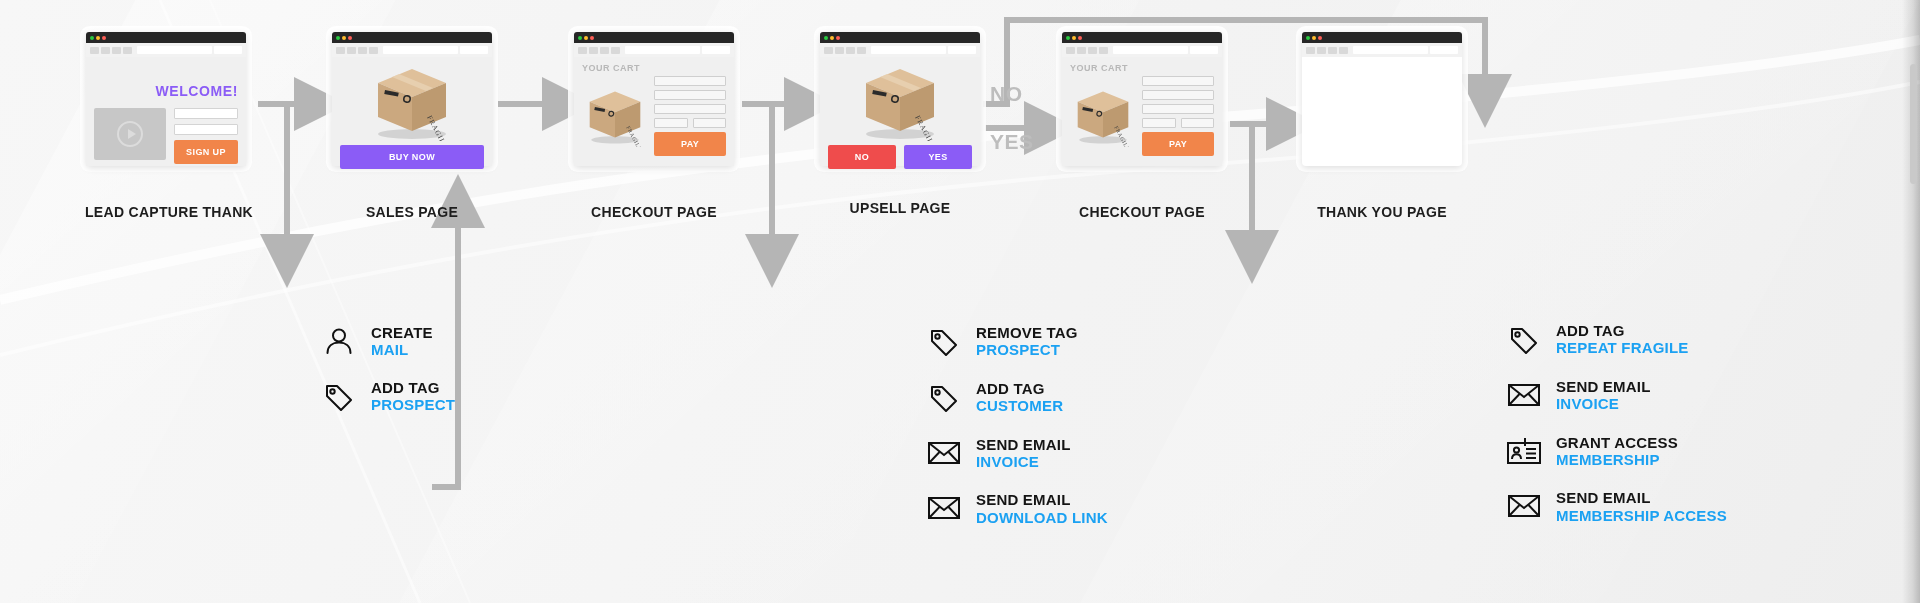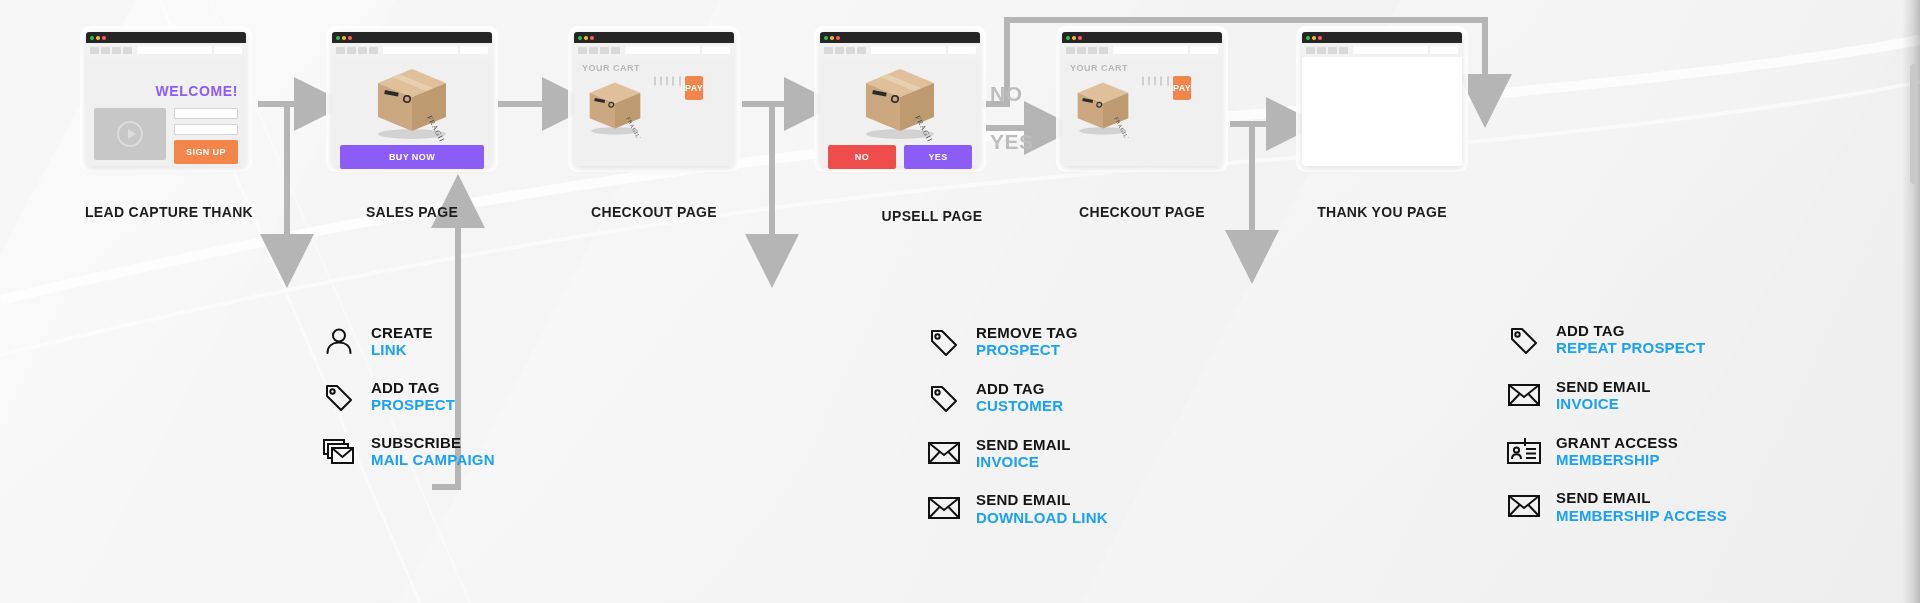--- a/index.html
+++ b/index.html
@@ -97,21 +97,21 @@
 
   
   .boxwrap { display:flex; justify-content:center; align-items:center; }
 
   
   .cart-title {
     font-size:9px; font-weight:700; color:#b8b8b8; letter-spacing:.5px; margin-bottom:3px;
   }
   .cart-row { display:flex; gap:6px; }
   .cart-left { width:66px; display:flex; align-items:center; justify-content:center; }
-  .cart-right { flex:1; display:flex; flex-direction:row; gap:4px; }
+  .cart-right { flex:1; display:flex; flex-direction:column; gap:4px; }
   .fld-sm { height:10px; background:#f7f7f7; border:1px solid #cfcfcf; border-radius:1px; }
   .fld-pair { display:flex; gap:5px; }
   .fld-pair .fld-sm { flex:1; }
 
   
   .congrats {
     text-align:center; font-size:11px; font-weight:700; color:#b5b5b5;
     letter-spacing:.4px; margin-top:4px;
   }
   .check-circle {
@@ -310,21 +310,21 @@
           <circle cx="38" cy="36" r="3.2" fill="none" stroke="#2b2b2b" stroke-width="1.6" transform="rotate(11 38 36)"></circle>
           <text x="58" y="54" font-family="Liberation Serif, serif" font-size="7" fill="#3a3a3a" transform="rotate(62 58 54)" letter-spacing="1">FRAGILE</text>
         </svg>
       </div>
       <div style="display:flex; gap:8px; margin-top:4px;">
         <div class="btn btn-red" style="flex:1;">NO</div>
         <div class="btn btn-green" style="flex:1;">YES</div>
       </div>
     </div>
   </div>
-  <div class="win-caption" style="left:770px; top:208px;margin-left:32px;">UPSELL PAGE</div>
+  <div class="win-caption" style="left:770px; top:200px;">UPSELL PAGE</div>
 
   <div class="win" style="left:1062px; top:32px;">
     <div class="win-bar">
       <span class="dot g"></span>
         <span class="dot y"></span>
         <span class="dot r"></span>
     </div>
     <div class="win-toolbar">
       <span class="tb-sq"></span>
         <span class="tb-sq"></span>
@@ -383,51 +383,37 @@
 
     <div class="action">
       <span class="act-ico">
         <svg width="30" height="30" viewBox="0 0 30 30" stroke="#111" stroke-width="2" fill="none">
           <circle cx="15" cy="9.5" r="6"></circle>
           <path d="M3.5,27 C3.5,19.5 9,16.5 15,16.5 C21,16.5 26.5,19.5 26.5,27" stroke-linecap="round"></path>
         </svg>
       </span>
       <span class="act-txt">
         <span class="act-title" style="display:block">CREATE</span>
-        <span class="act-sub" style="display:block">LINK</span>
+        <span class="act-sub" style="display:block">MAIL</span>
       </span>
     </div>
 
     <div class="action">
       <span class="act-ico">
         <svg width="32" height="30" viewBox="0 0 32 30" stroke="#111" stroke-width="2" fill="none">
           <path d="M4,5 L14,5 L28,19 L18,29 L4,15 Z" stroke-linejoin="round"></path>
           <circle cx="9.5" cy="10.5" r="2.2"></circle>
         </svg>
       </span>
       <span class="act-txt">
         <span class="act-title" style="display:block">ADD TAG</span>
         <span class="act-sub" style="display:block">PROSPECT</span>
       </span>
     </div>
 
-    <div class="action">
-      <span class="act-ico">
-        <svg width="34" height="30" viewBox="0 0 34 30" stroke="#111" stroke-width="2" fill="#fff">
-          <rect x="2" y="4" width="20" height="14"></rect>
-          <rect x="6" y="8" width="20" height="14"></rect>
-          <rect x="10" y="12" width="21" height="15"></rect>
-          <path d="M10,12 L20.5,21 L31,12" fill="none"></path>
-        </svg>
-      </span>
-      <span class="act-txt">
-        <span class="act-title" style="display:block">SUBSCRIBE</span>
-        <span class="act-sub" style="display:block">MAIL CAMPAIGN</span>
-      </span>
-    </div>
   </div>
 
   <div class="actions" style="left:925px; top:324px; gap:21px;">
 
     <div class="action">
       <span class="act-ico">
         <svg width="32" height="30" viewBox="0 0 32 30" stroke="#111" stroke-width="2" fill="none">
           <path d="M4,5 L14,5 L28,19 L18,29 L4,15 Z" stroke-linejoin="round"></path>
           <circle cx="9.5" cy="10.5" r="2.2"></circle>
         </svg>
@@ -484,21 +470,21 @@
 
     <div class="action">
       <span class="act-ico">
         <svg width="32" height="30" viewBox="0 0 32 30" stroke="#111" stroke-width="2" fill="none">
           <path d="M4,5 L14,5 L28,19 L18,29 L4,15 Z" stroke-linejoin="round"></path>
           <circle cx="9.5" cy="10.5" r="2.2"></circle>
         </svg>
       </span>
       <span class="act-txt">
         <span class="act-title" style="display:block">ADD TAG</span>
-        <span class="act-sub" style="display:block">REPEAT PROSPECT</span>
+        <span class="act-sub" style="display:block">REPEAT FRAGILE</span>
       </span>
     </div>
 
     <div class="action">
       <span class="act-ico">
         <svg width="34" height="26" viewBox="0 0 34 26" stroke="#111" stroke-width="2" fill="none">
           <rect x="2" y="3" width="30" height="20"></rect>
           <path d="M2,3 L17,15 L32,3"></path>
           <path d="M2,23 L12.5,12 M32,23 L21.5,12"></path>
         </svg>

